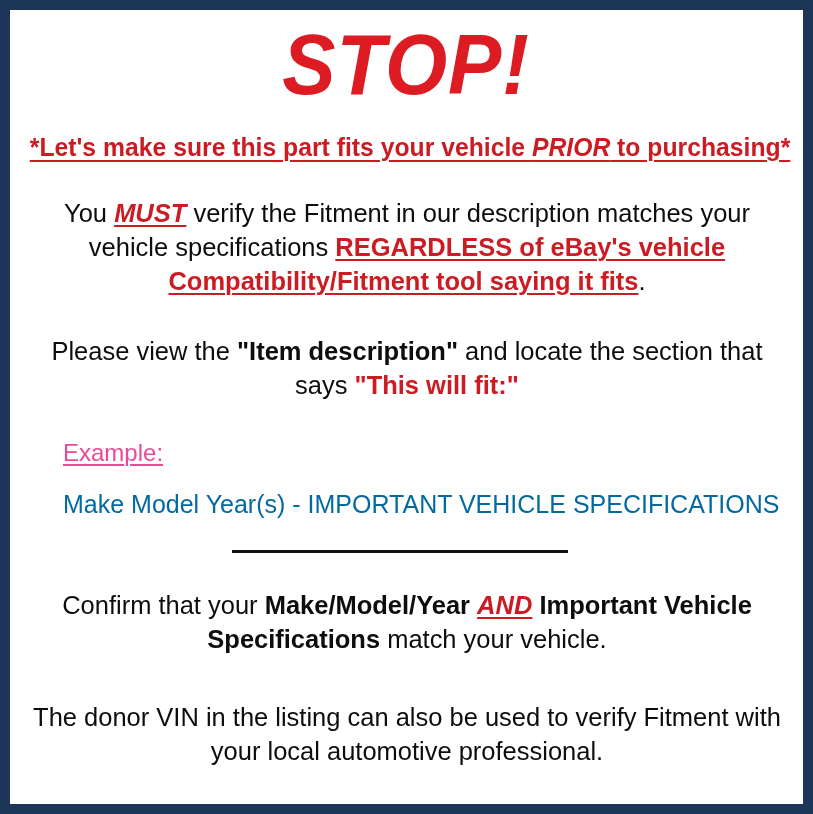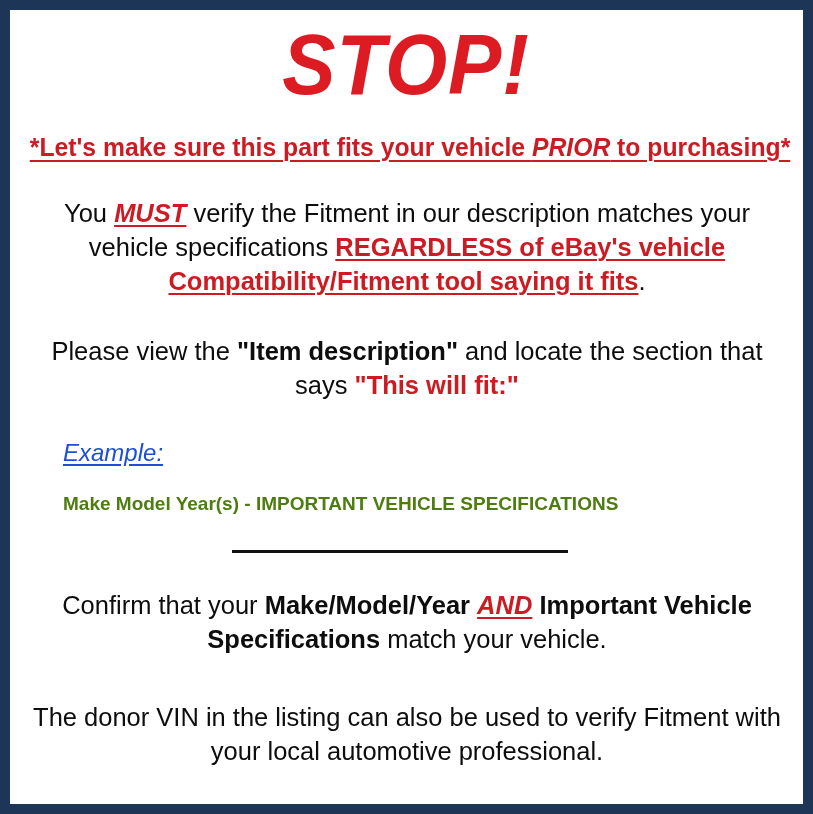--- a/index.html
+++ b/index.html
@@ -98,39 +98,38 @@
   }
   .para .strong { font-weight: bold; color: #0d0d0d; }
   .para .redb   { font-weight: bold; color: #cc1b22; }
 
   
   .example-block {
     margin-top: 36px;
     padding-left: 45px;
   }
   .example-label {
-    color: #1d4ed8;
+    color: #ec4899;
     font-size: 24px;
     line-height: 30px;
-    font-style: italic;
     text-decoration: underline;
     text-underline-offset: 3px;
     display: inline-block;
   }
   .example-fit {
     color: #dd1b22;
     font-weight: bold;
     font-size: 25px;
     line-height: 32px;
     margin-top: 1px;
   }
   .example-spec {
-    color: #4d7c0f;
-    font-weight: bold;
-    font-size: 19px;
+    color: #0369a1;
+    font-weight: normal;
+    font-size: 25px;
     line-height: 28px;
     margin-top: 22px;
     letter-spacing: 0px;
     white-space: nowrap;
   }
 
   
   .divider-wrap {
     margin-top: 26px;
     height: 14px;

